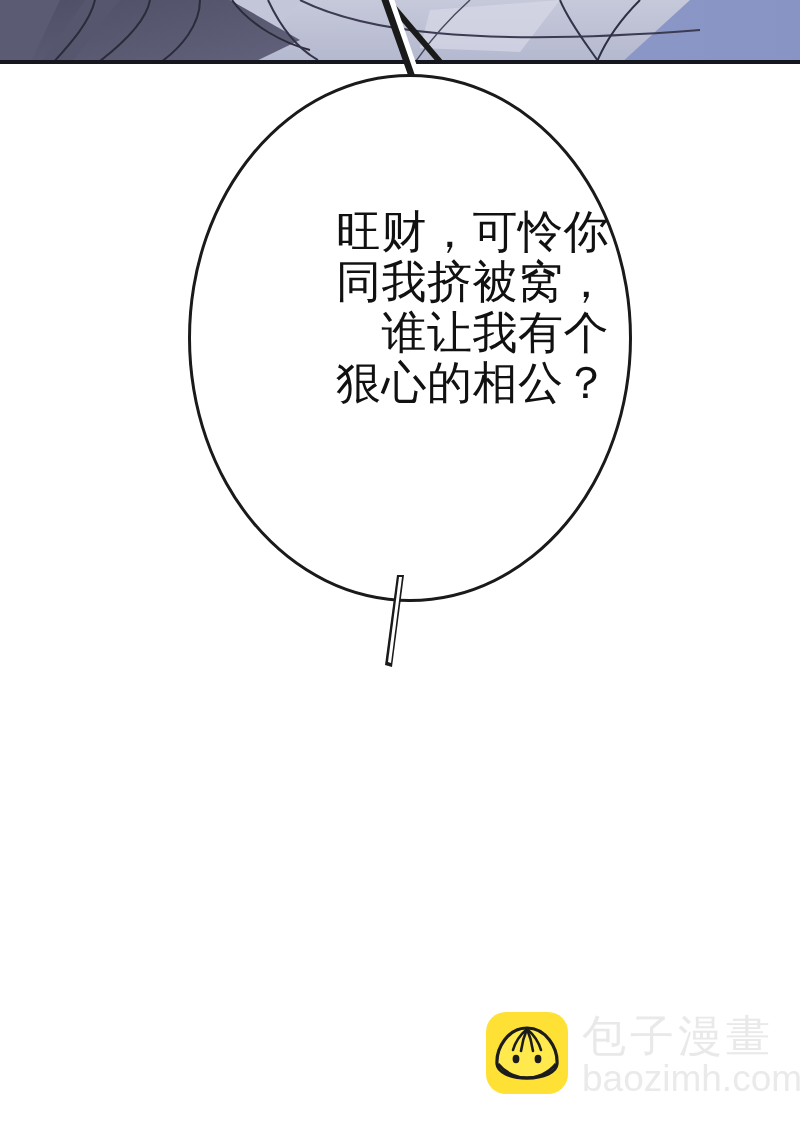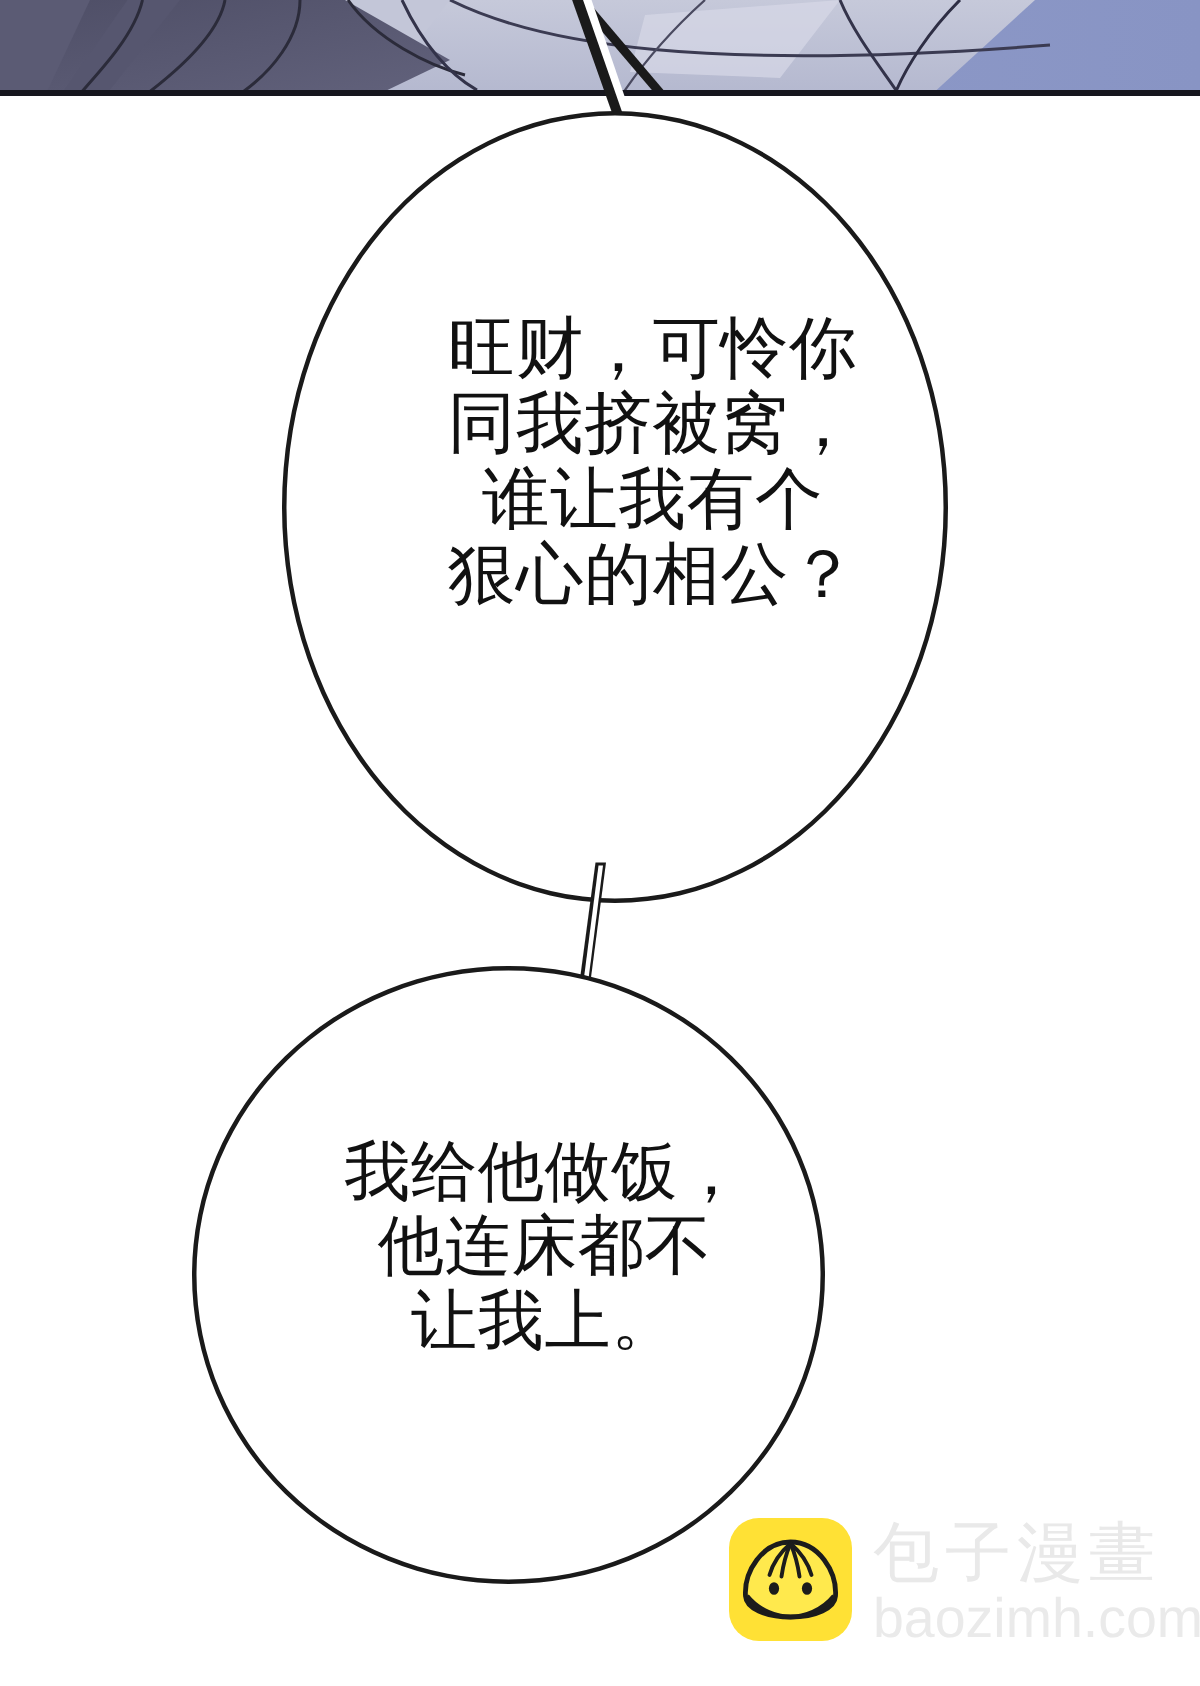--- a/index.html
+++ b/index.html
@@ -53,21 +53,21 @@
   #bubble-2 {
     left: 128px;
     top: 644px;
     width: 422px;
     height: 412px;
   }
   .bubble-text {
     position: absolute;
     left: 0;
     right: 0;
-    text-align: center;
+    text-align: right;
     color: #111111;
     font-family: "Liberation Sans", sans-serif;
     font-weight: 400;
     line-height: 1.12;
     white-space: pre-line;
     letter-spacing: 0.5px;
     margin-left: 12px;
   }
   #bubble-1-text {
     top: 130px;
@@ -209,25 +209,20 @@
 同我挤被窝，
 谁让我有个
 狠心的相公？</div>
   </div>
 
   <svg id="tail-link" class="tail-svg" viewBox="0 0 50 95">
     <path d="M26 0 L14 92 L7 90 L19 0 Z" fill="#1a1a1a"></path>
     <path d="M24 2 L13 88 L10 87 L21 2 Z" fill="#ffffff"></path>
   </svg>
 
-  <div class="bubble" id="bubble-2">
-    <div class="bubble-text" id="bubble-2-text">我给他做饭，
-他连床都不
-让我上。</div>
-  </div>
 
   <div id="watermark">
     <div id="watermark-logo">
       <svg viewBox="0 0 82 82">
 
         <path d="M41 16
                  C 22 16, 10 36, 11 52
                  C 11.5 60, 24 66, 41 66
                  C 58 66, 70.5 60, 71 52
                  C 72 36, 60 16, 41 16 Z" fill="#ffe94d" stroke="#1c1c1c" stroke-width="3.2" stroke-linejoin="round"></path>

